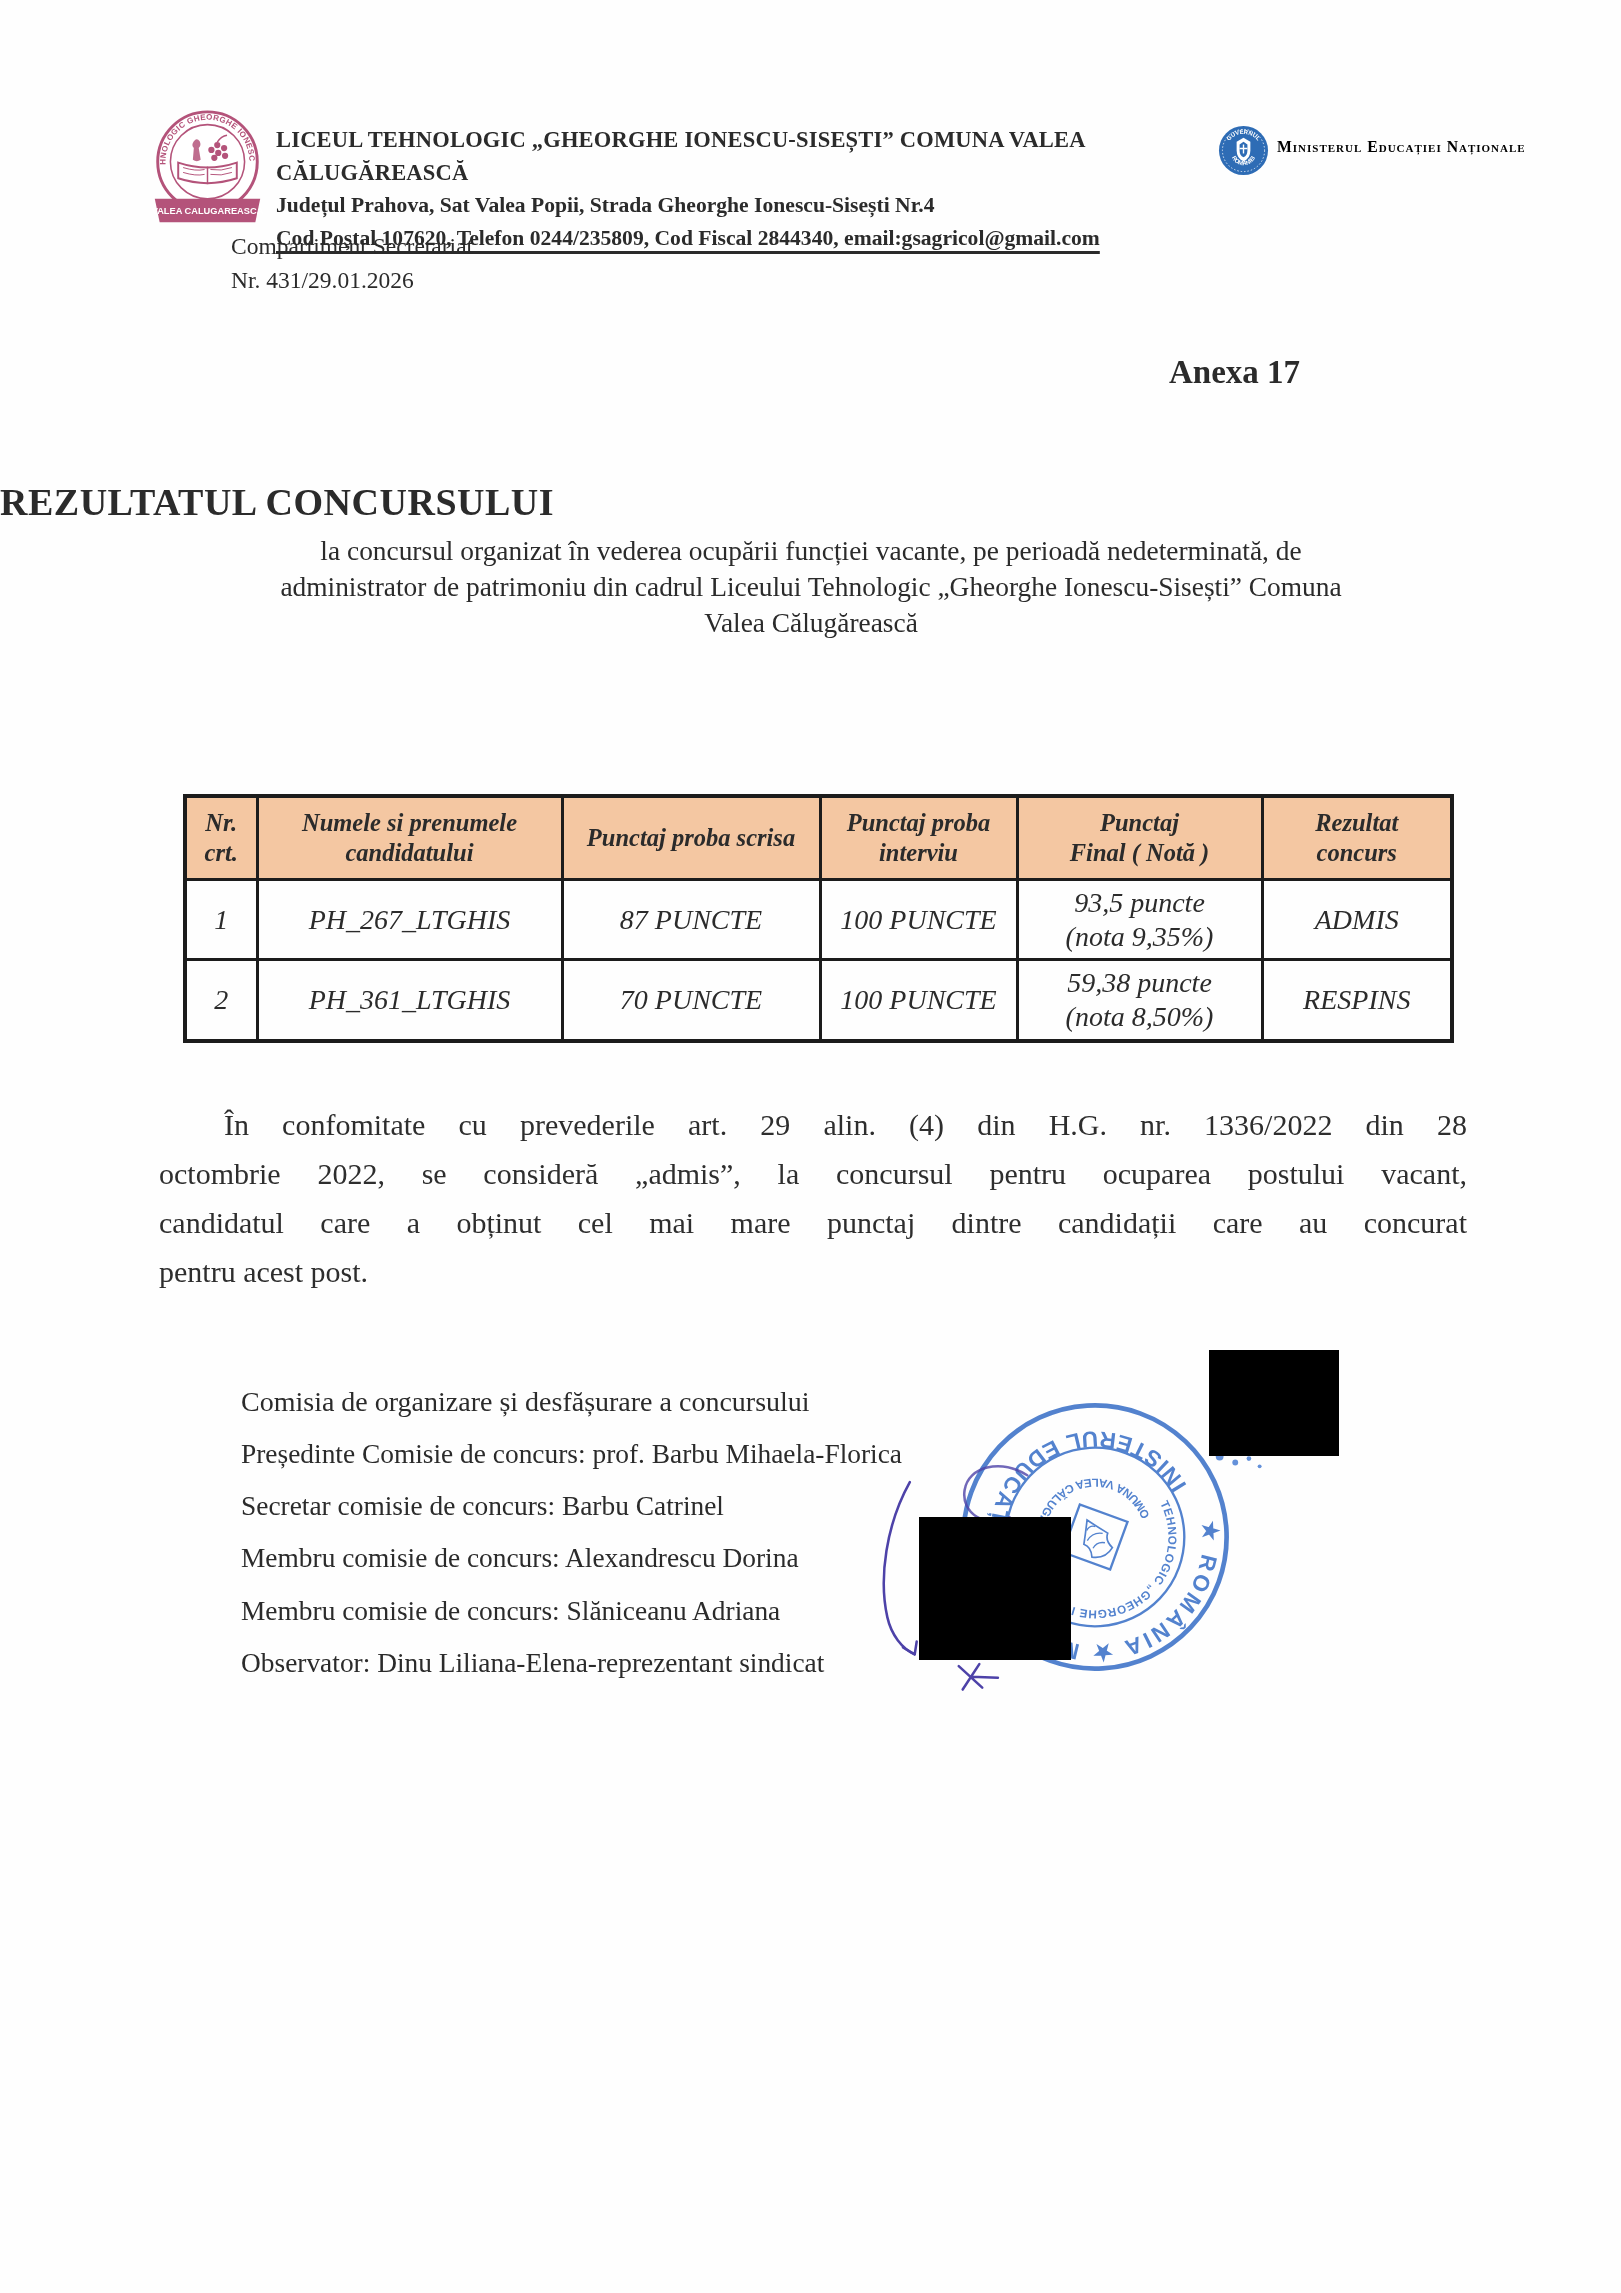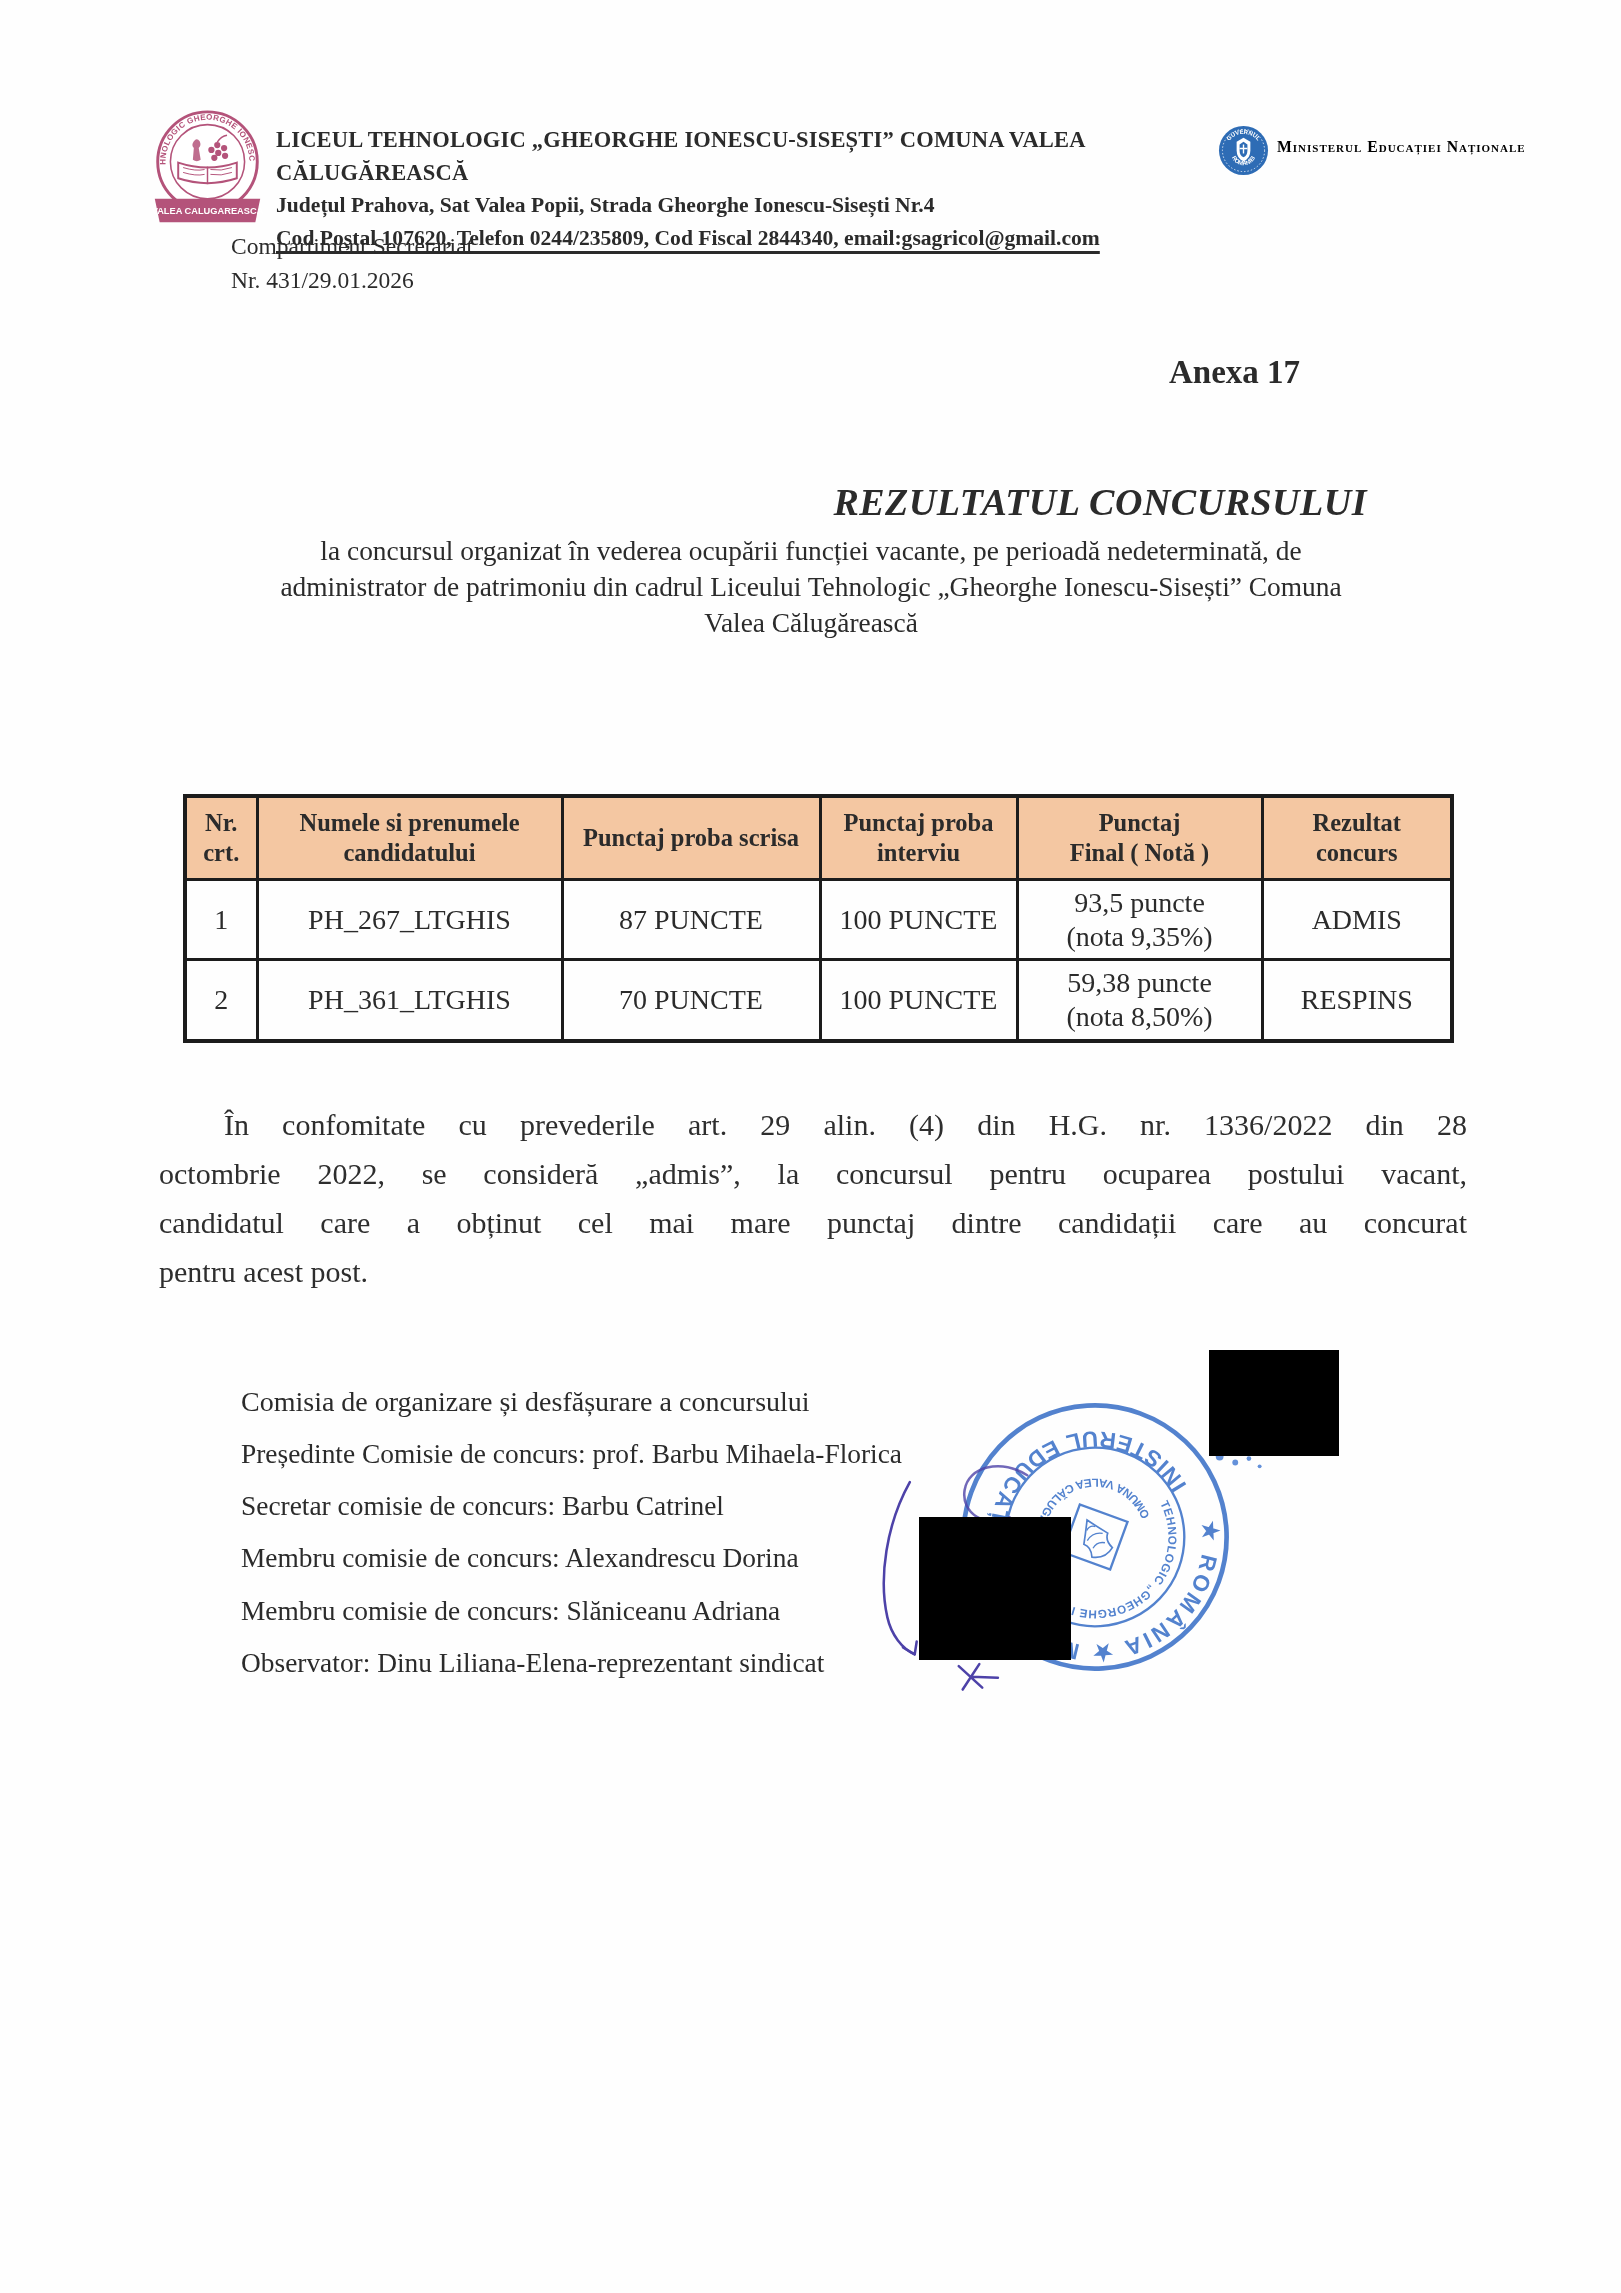--- a/index.html
+++ b/index.html
@@ -18,30 +18,30 @@
   .head-text{left:276px;top:123px;width:990px;line-height:33px;font-weight:bold;}
   .head-line1{font-size:22.5px;letter-spacing:0.2px;}
   .head-line2{font-size:21.6px;}
   .head-line3{font-size:21.6px;text-decoration:underline;text-decoration-thickness:2.9px;text-underline-offset:5.9px;}
   .min-label{left:1277px;top:138px;font-size:15.7px;font-variant:small-caps;letter-spacing:1px;color:#000000;font-weight:bold;}
   .dept{left:231px;top:233px;font-size:23.5px;}
   .regnum{left:231px;top:267px;font-size:23.5px;}
   .anexa{left:1169px;top:354px;font-size:33px;font-weight:bold;}
 
   
-  .title{left:0;top:480px;width:1367px;text-align:right;font-size:38px;font-weight:bold;letter-spacing:0.5px;font-style:italic;}
+  .title{left:0;top:480px;width:1367px;text-align:left;font-size:38px;font-weight:bold;letter-spacing:0.5px;}
   .subtitle{left:157px;top:533px;width:1308px;text-align:center;font-size:27.4px;line-height:36px;}
 
   
   .results{left:183px;top:794px;border-collapse:collapse;table-layout:fixed;width:1266px;}
   .results th,.results td{
     border:3.9px solid #1c1c1c;text-align:center;vertical-align:middle;
     white-space:pre-line;padding:2px 3.9px;
   }
-  .results{border:4.9px solid #1c1c1c;}
+  .results{border:4.9px solid #1c1c1c;font-style:italic;}
   .results th{background:#f4c7a2;font-size:24.5px;font-weight:bold;height:76px;line-height:30px;}
   .results td{font-size:28px;line-height:34px;}
   .results tr.r1 td{height:73px;}
   .results tr.r2 td{height:74px;}
 
   
   .para{left:159px;top:1100px;width:1308px;font-size:30px;line-height:49px;color:#2e2e2e;}
   .para .pl{text-align:justify;text-align-last:justify;}
   .para .pl.first{text-indent:65px;}
   .para .pl.last{text-align:left;text-align-last:left;}

